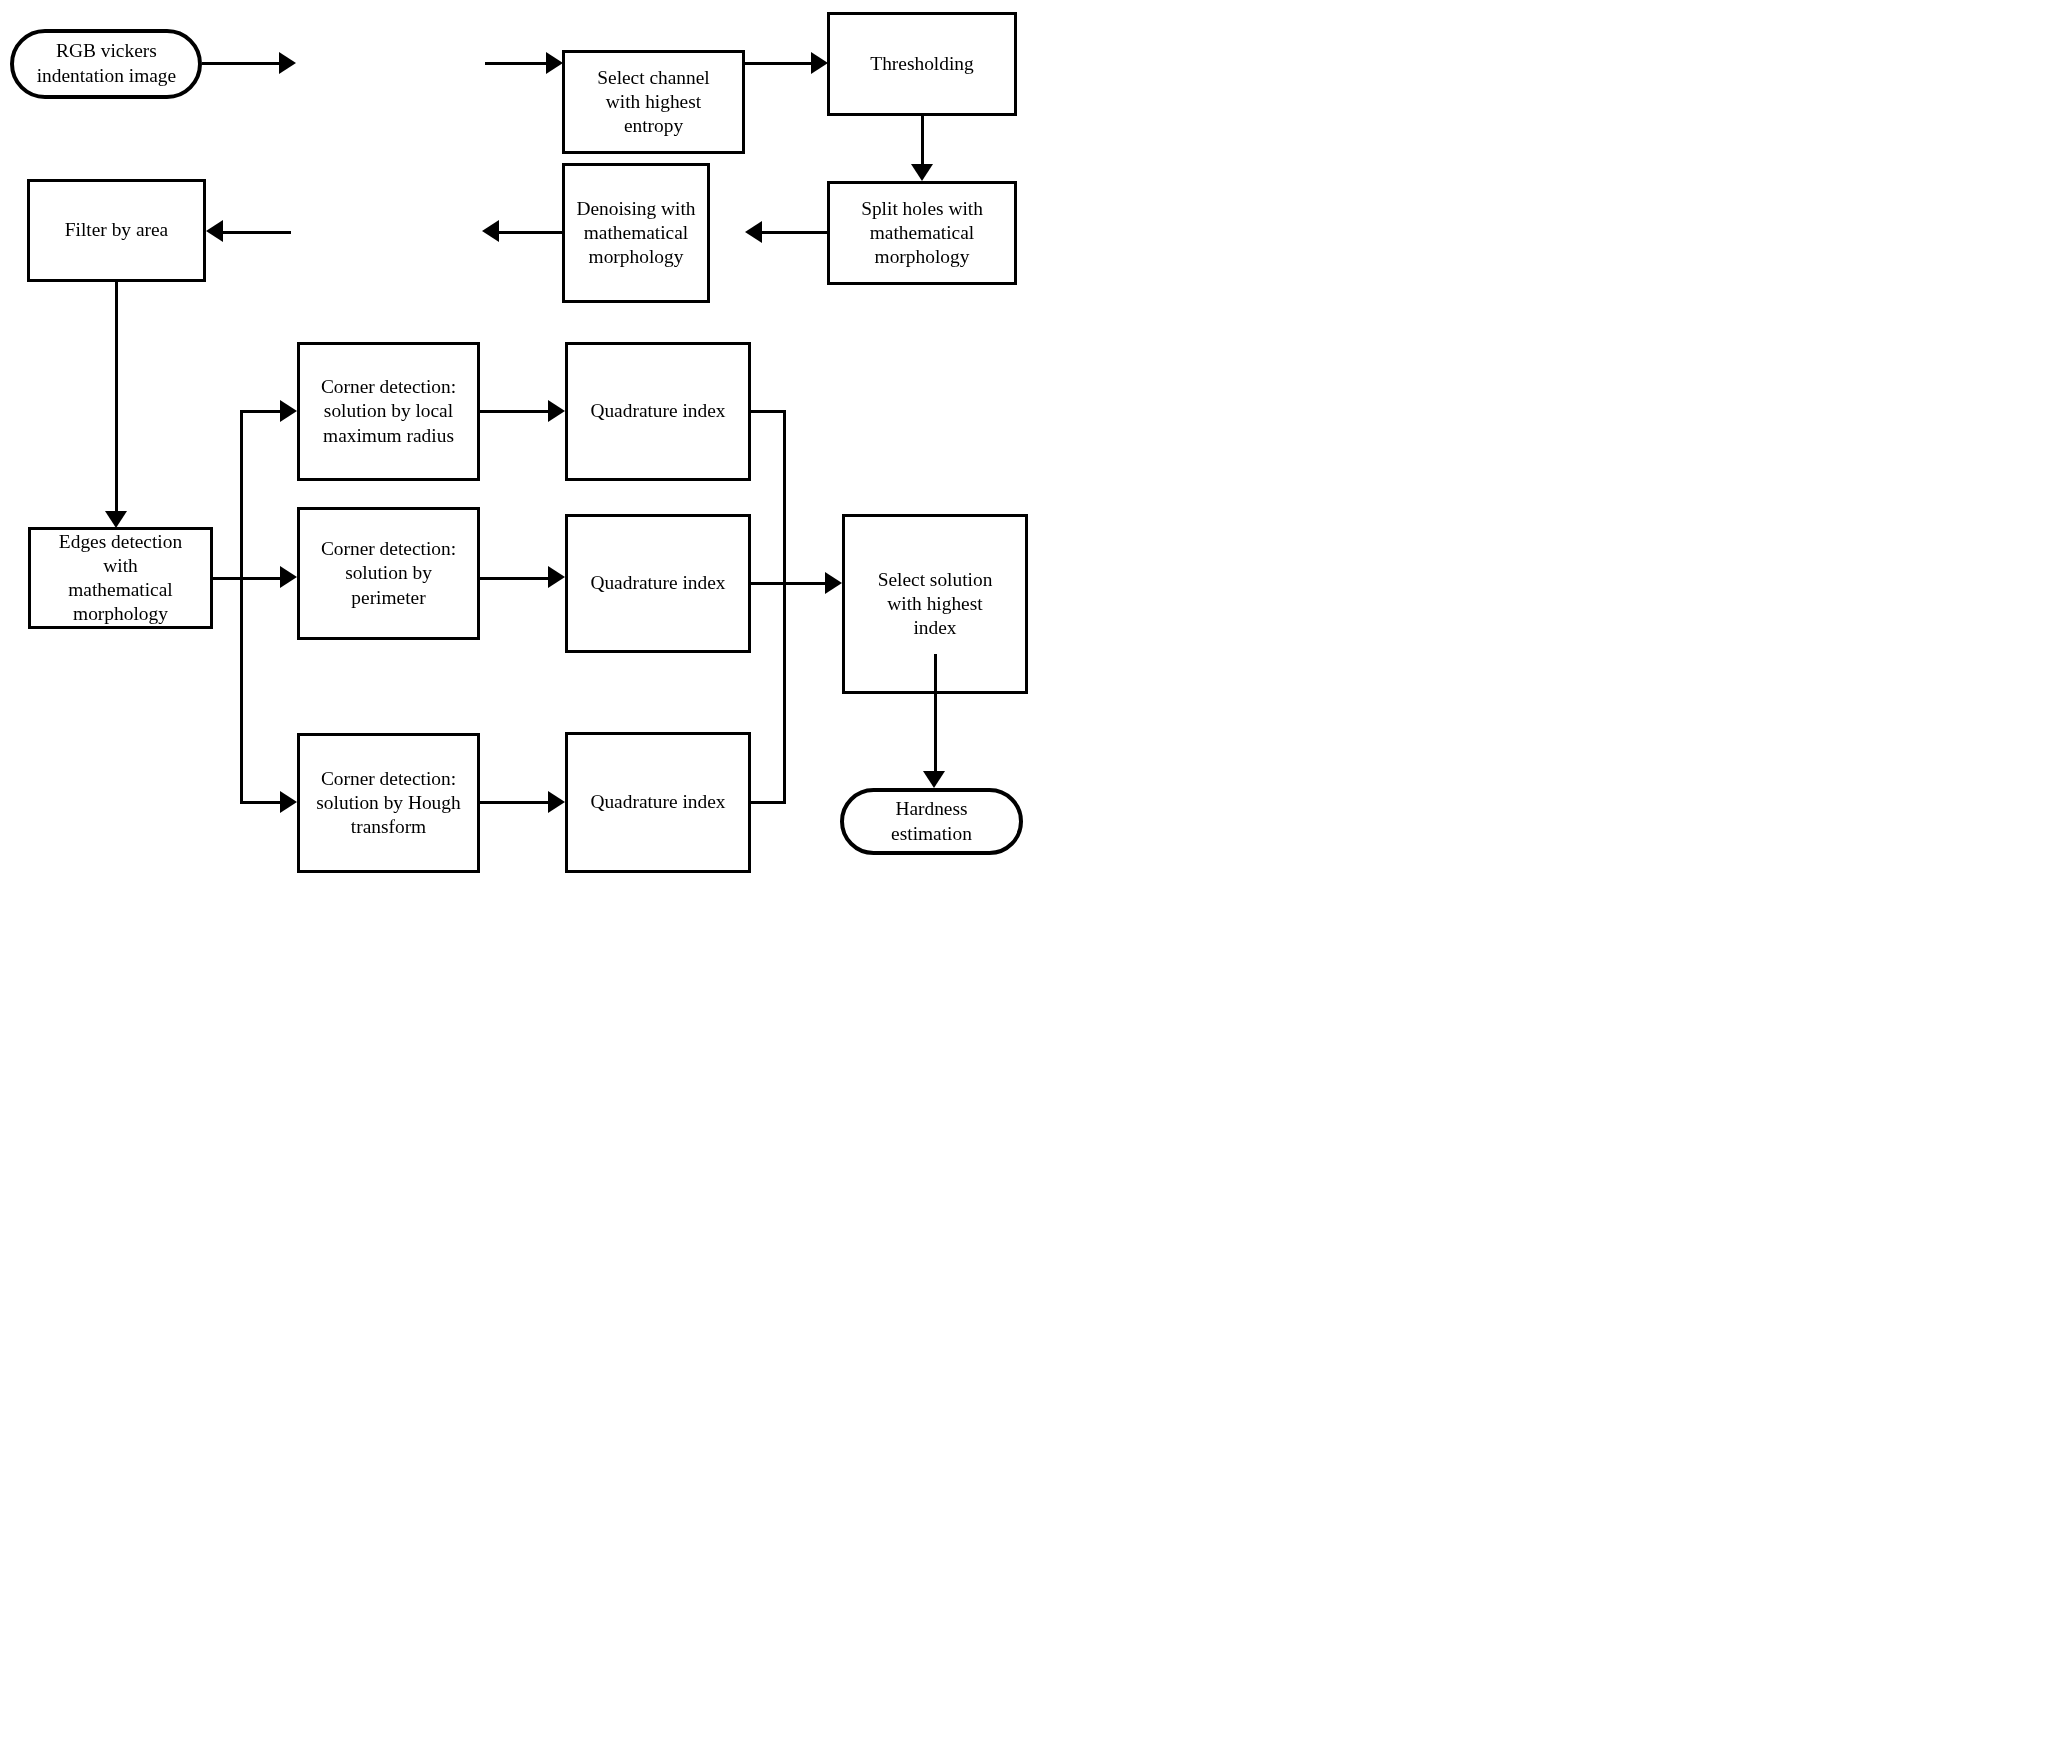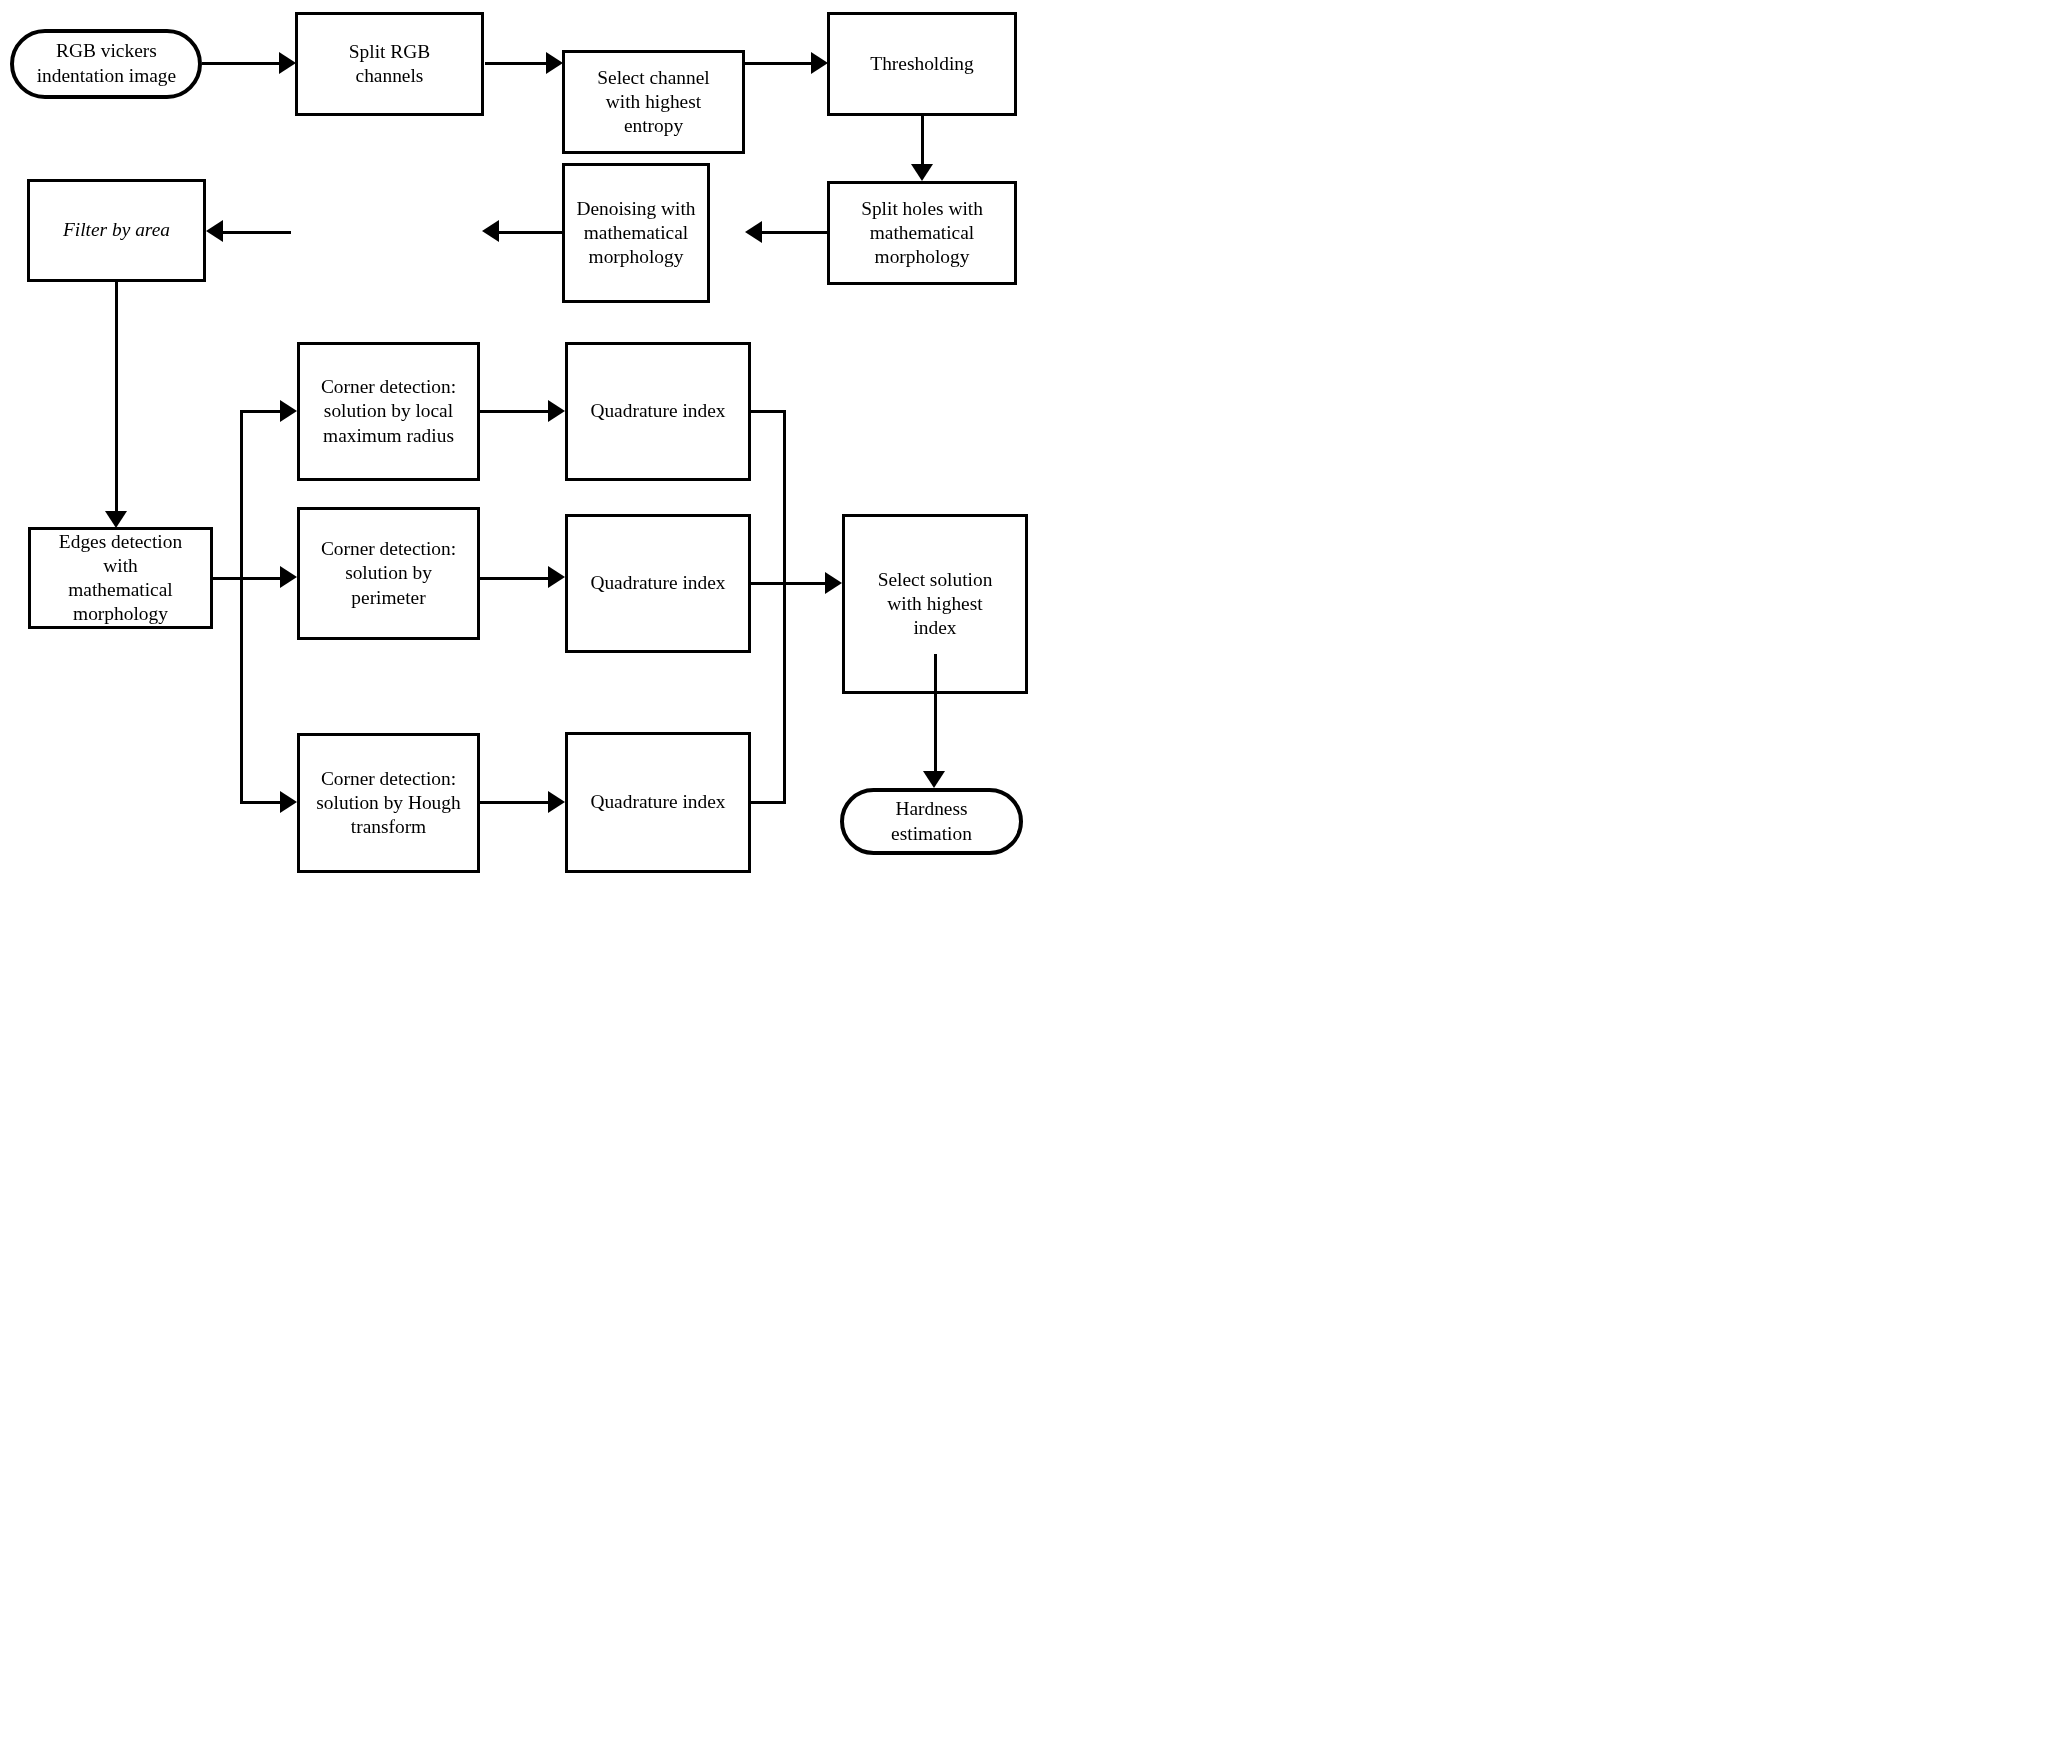--- a/index.html
+++ b/index.html
@@ -61,39 +61,37 @@
   }
 </style>
 </head>
 <body>
 
 <div id="canvas">
 
   <div class="node stadium" style="left:10.4px; top:28.5px; width:192px; height:70px;">RGB vickers
 indentation image</div>
 
-  <div class="node" style="left:295px; top:11.7px; width:189px; height:104px;">Split RGB
-channels</div>
 
   <div class="node" style="left:562px; top:11.7px; width:183px; height:104px;margin-top:38px;">Select channel
 with highest
 entropy</div>
 
   <div class="node" style="left:827px; top:11.7px; width:190px; height:104px;">Thresholding</div>
 
   <div class="node" style="left:827px; top:181px; width:190px; height:104px;">Split holes with
 mathematical
 morphology</div>
 
   <div class="node" style="left:562px; top:163px; width:148px; height:140px;">Denoising with
 mathematical
 morphology</div>
 
 
-  <div class="node" style="left:27px; top:179px; width:179px; height:103px;font-style:italic;">Filter by area</div>
+  <div class="node" style="left:27px; top:179px; width:179px; height:103px;">Filter by area</div>
 
   <div class="node" style="left:28px; top:527px; width:185px; height:102px;">Edges detection
 with
 mathematical
 morphology</div>
 
   <div class="node" style="left:297px; top:342px; width:183px; height:139px;">Corner detection:
 solution by local
 maximum radius</div>
 

